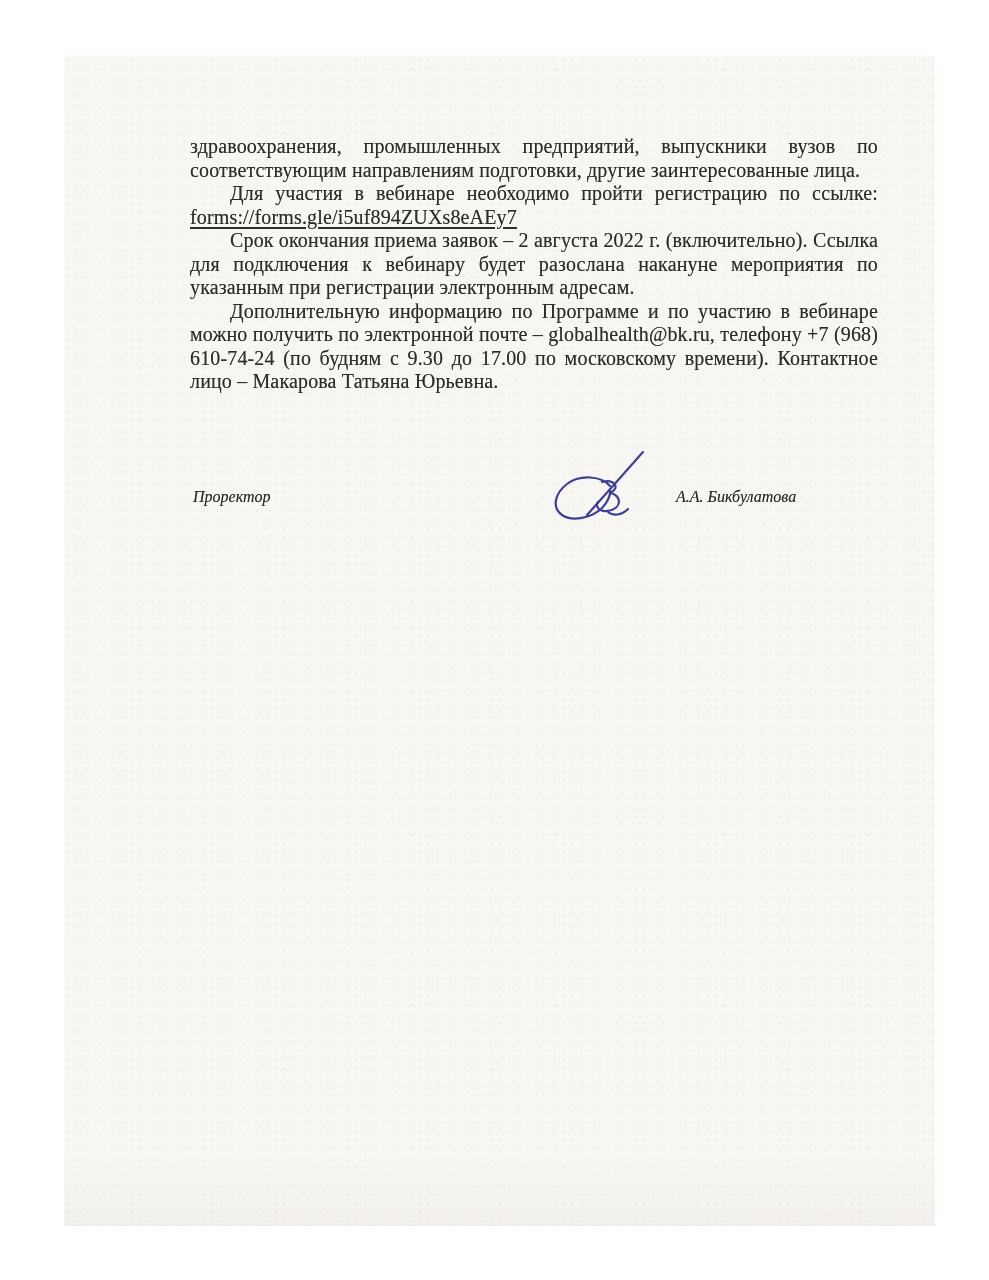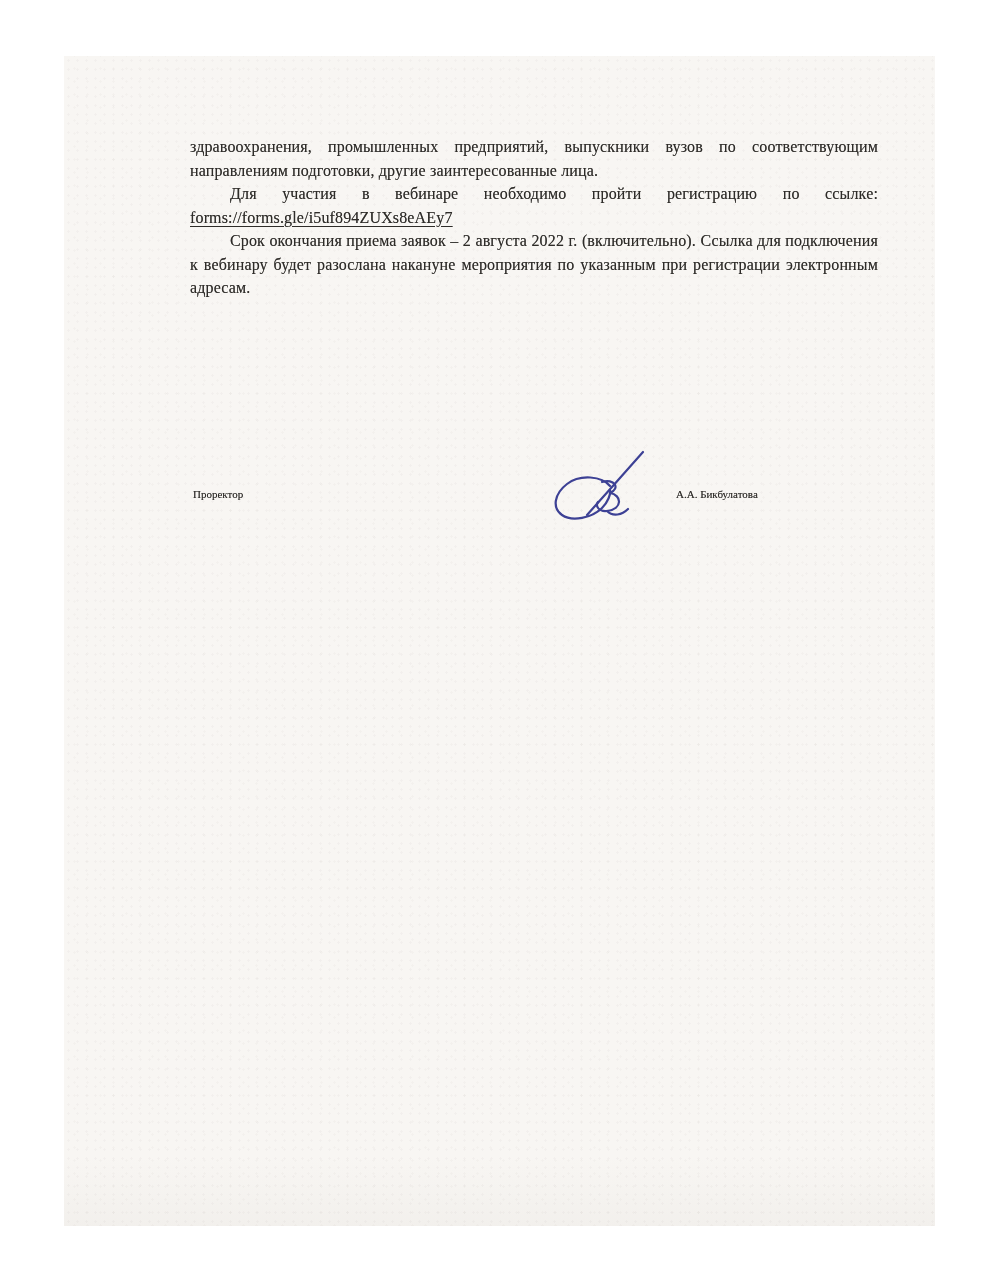--- a/index.html
+++ b/index.html
@@ -34,59 +34,61 @@
     position: absolute; left: 0; right: 0; bottom: 0; height: 70px;
     background: linear-gradient(180deg, rgba(140,130,115,0), rgba(140,130,115,0.05));
     pointer-events: none;
   }
 
   .textblock {
     position: absolute;
     left: 126px; top: 79px;
     width: 688px;
     color: #2e2c29;
-    font-size: 16px;
+    font-size: 20px;
     line-height: 23.5px;
     text-align: justify;
     letter-spacing: 0.15px;
     text-shadow: 0 0 0.5px rgba(46,44,41,0.55);
   }
   .textblock p { margin: 0; text-indent: 40px; }
   .textblock p.continued { text-indent: 0; }
 
   a.doclink {
     color: inherit;
     text-decoration: underline;
     text-underline-offset: 3px;
     cursor: pointer;
   }
 
   .sig-row {
     position: absolute;
     left: 126px; top: 432px;
     width: 688px; height: 90px;
-    font-size: 11px;
+    font-size: 16px;
     color: #2e2c29;
     text-shadow: 0 0 0.5px rgba(46,44,41,0.55);
+    font-style: italic;
   }
   .sig-role { position: absolute; left: 3px; top: 0; white-space: nowrap; }
   .sig-name { position: absolute; left: 486px; top: 0; white-space: nowrap; }
   .sig-draw { position: absolute; left: 360px; top: -40px; width: 100px; height: 82px; }
 </style>
 </head>
 <body>
 
 <div class="stage">
   <div class="paper">
 
     <div class="textblock">
       <p class="continued">здравоохранения, промышленных предприятий, выпускники вузов по соответствующим направлениям подготовки, другие заинтересованные лица.</p>
       <p><span>Для участия в вебинаре необходимо пройти регистрацию по ссылке:</span>
         <a class="doclink">forms://forms.gle/i5uf894ZUXs8eAEy7</a></p>
       <p>Срок окончания приема заявок – 2 августа 2022 г. (включительно). Ссылка для подключения к вебинару будет разослана накануне мероприятия по указанным при регистрации электронным адресам.</p>
+      <p>Дополнительную информацию по Программе и по участию в вебинаре можно получить по электронной почте – globalhealth@bk.ru, телефону +7 (968) 610-74-24 (по будням с 9.30 до 17.00 по московскому времени). Контактное лицо – Макарова Татьяна Юрьевна.</p>
     </div>
 
     <div class="sig-row">
       <span class="sig-role">Проректор</span>
 
       <svg class="sig-draw" viewBox="0 0 100 82" xmlns="http://www.w3.org/2000/svg">
         <g fill="none" stroke="#3d4195" stroke-width="2.2" stroke-linecap="round" stroke-linejoin="round">
 
           <path d="M37 67 C 52 50, 79 20, 93 4"></path>
 

